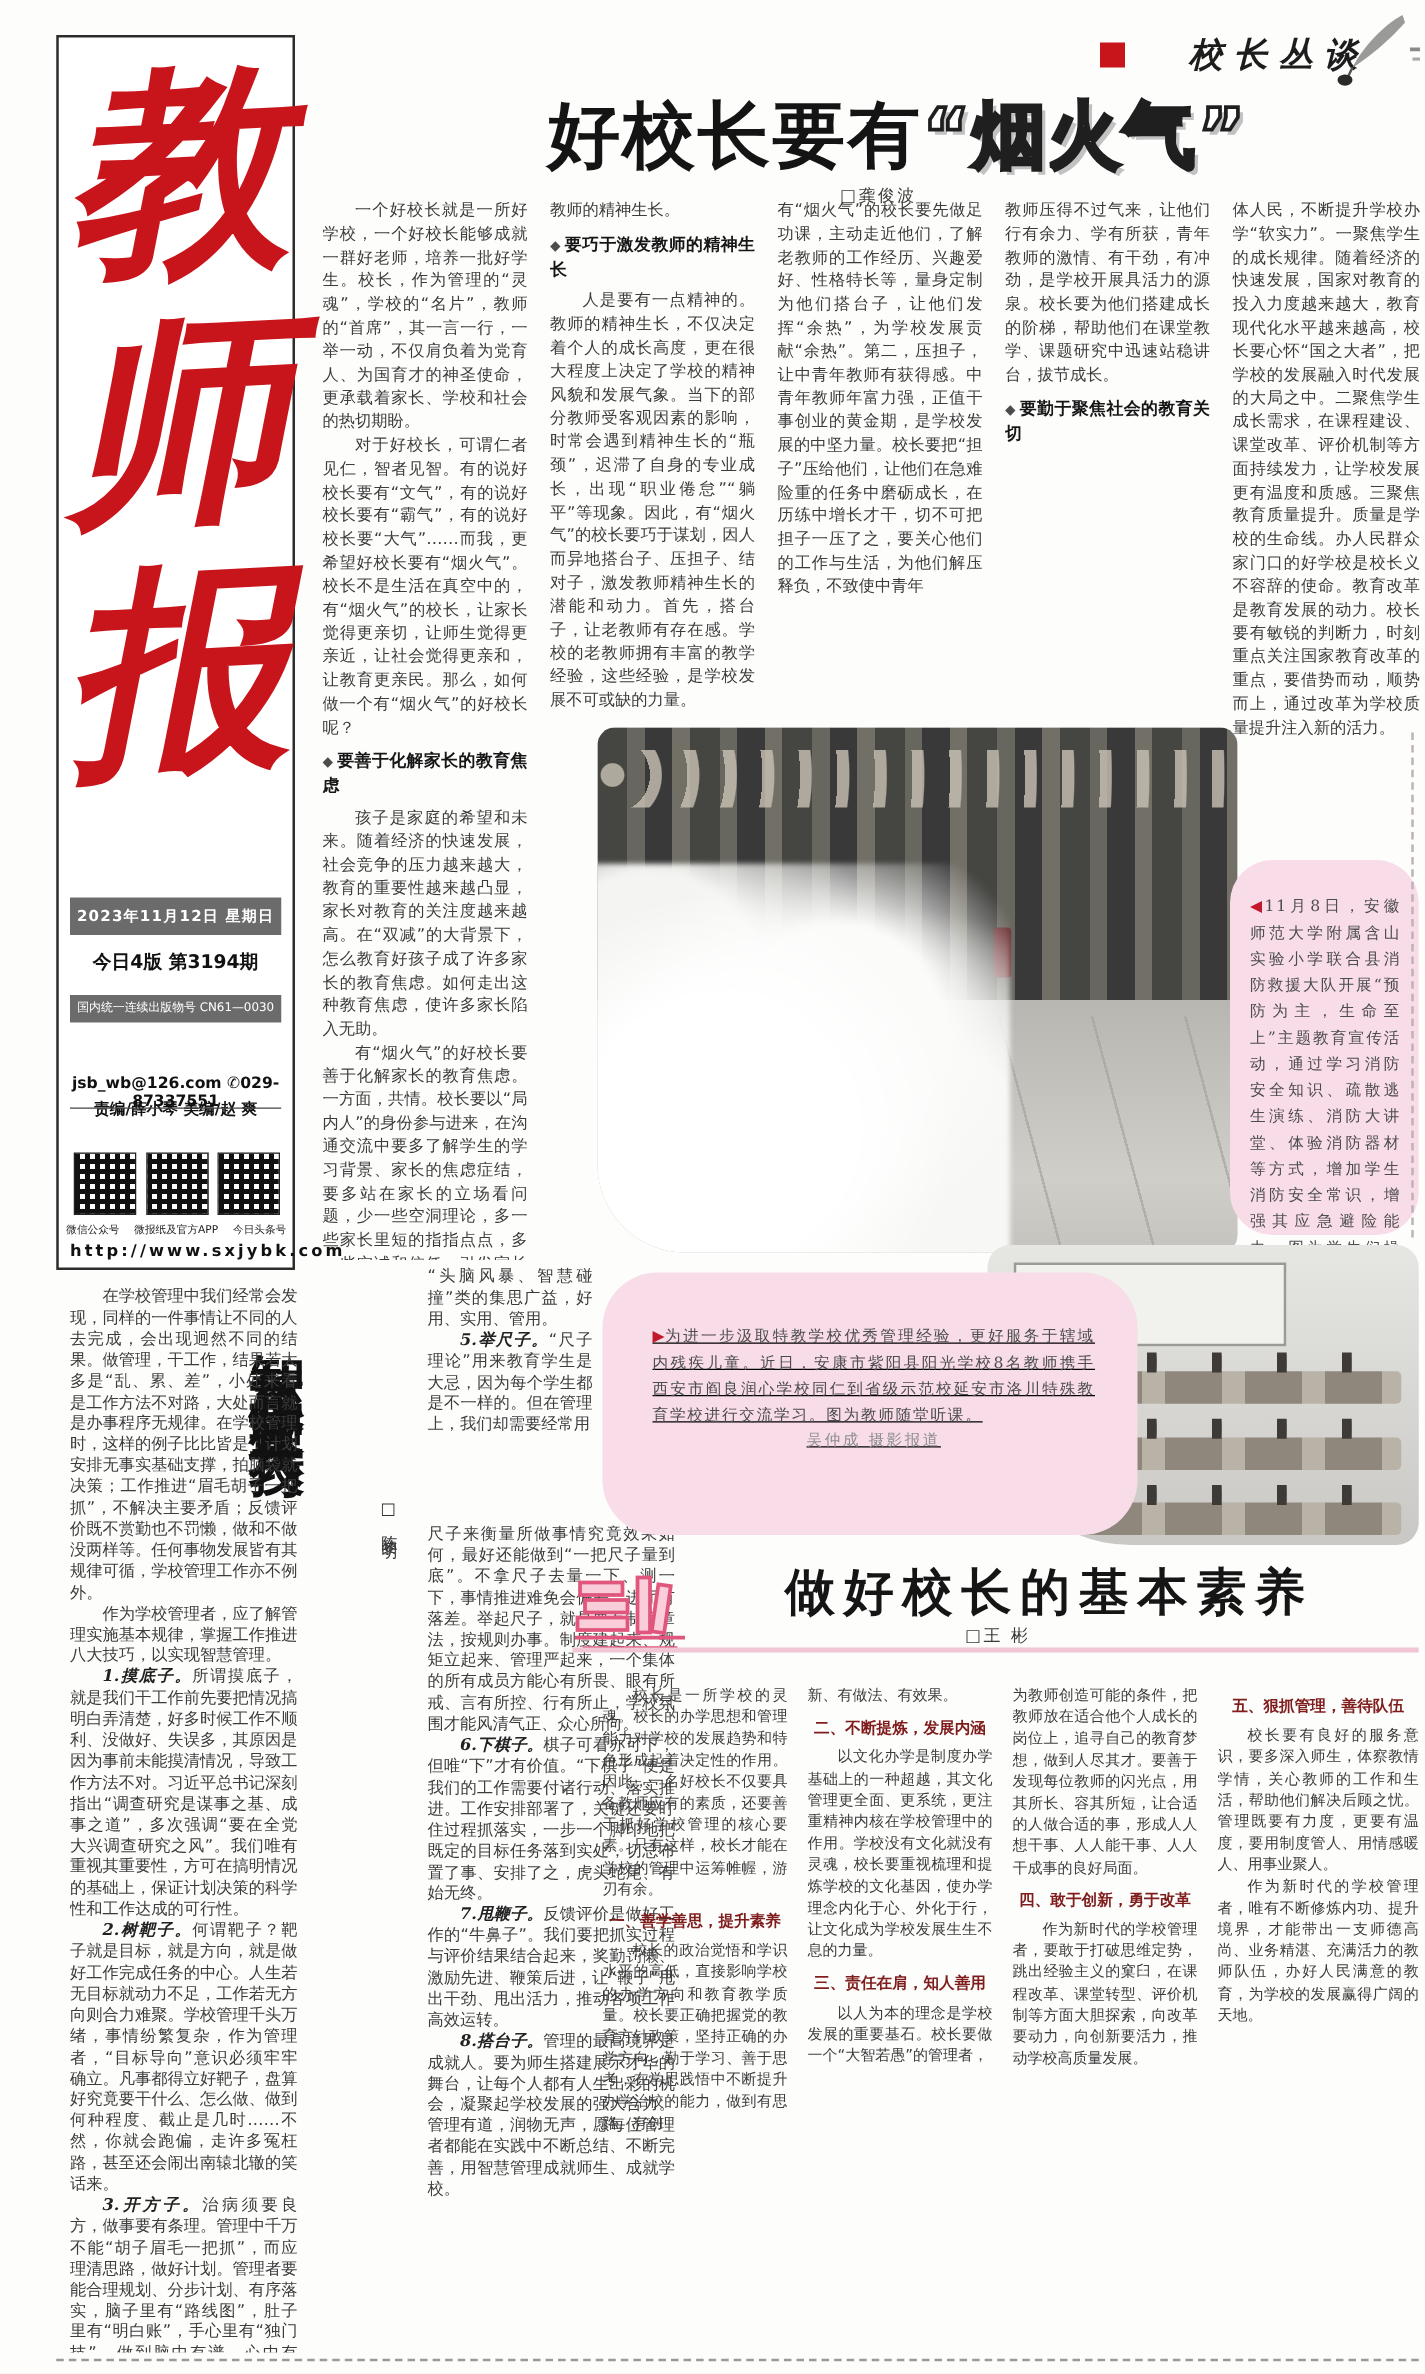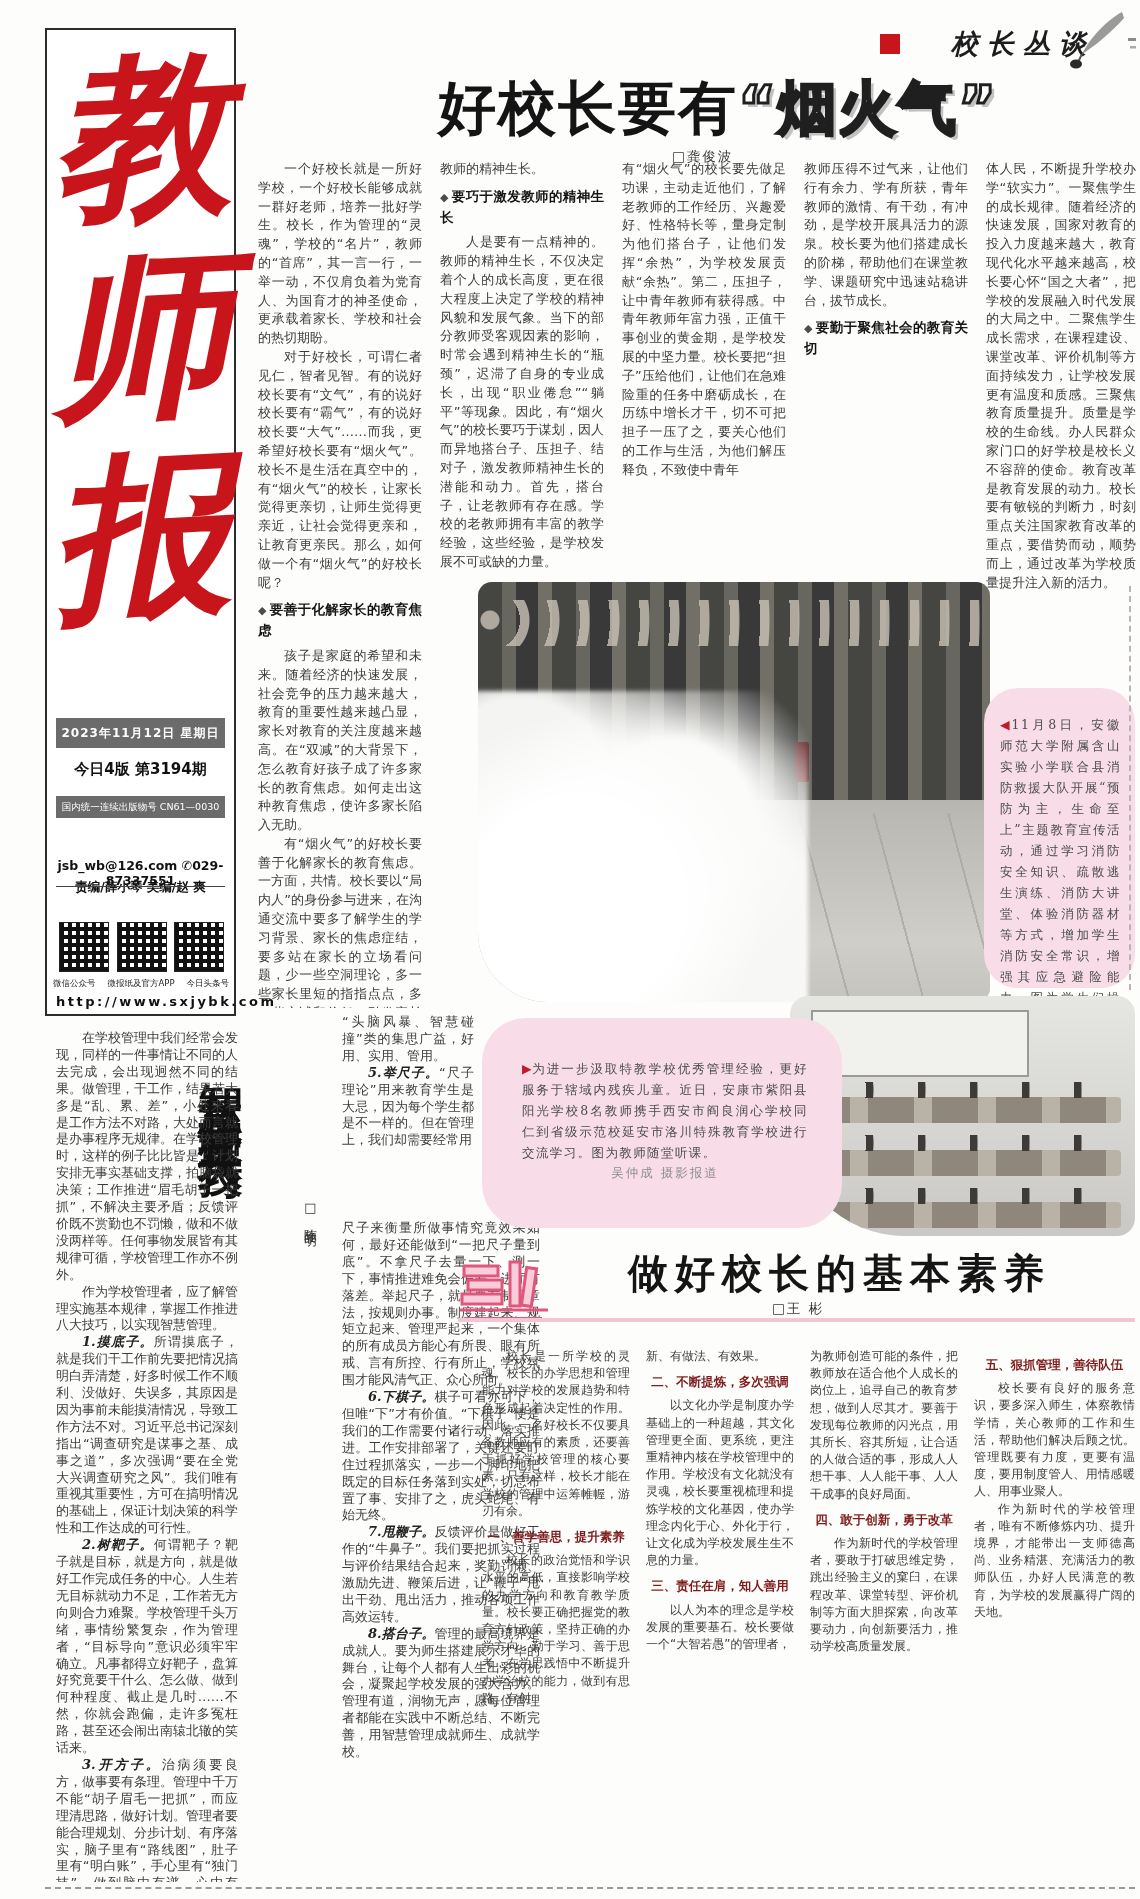--- a/index.html
+++ b/index.html
@@ -183,21 +183,21 @@
   <div class="photo2">
     <div class="ph2-board"></div>
     <div class="ph2-row" style="top:42%;"></div>
     <div class="ph2-heads" style="top:36%;"></div>
     <div class="ph2-row" style="top:64%;"></div>
     <div class="ph2-heads" style="top:58%;"></div>
     <div class="ph2-row" style="top:86%;"></div>
     <div class="ph2-heads" style="top:80%;"></div>
   </div>
 
-  <div class="pinkbox" style="left:482px;top:1018px;width:360px;height:210px;padding:40px 34px 0 40px;border-radius:44px;z-index:3;">
+  <div class="pinkbox" style="left:482px;top:1018px;width:428px;height:210px;padding:40px 34px 0 40px;border-radius:44px;z-index:3;text-decoration:underline;">
     <div class="cap">
       <span class="mark">▶</span><span>为进一步汲取特教学校优秀管理经验，更好服务于辖域内残疾儿童。近日，安康市紫阳县阳光学校8名教师携手西安市阎良润心学校同仁到省级示范校延安市洛川特殊教育学校进行交流学习。图为教师随堂听课。</span>
     </div>
     <div class="credit" style="text-align:center;margin-top:2px;">吴仲成  摄影报道</div>
   </div>
 
   <div class="vtitle">智慧校长学校管理八大技巧</div>
   <div class="vbyline">□陈黎明</div>
   <div class="col s-col" style="left:56px;top:1030px;width:182px;height:852px;">
       <p class="bp">在学校管理中我们经常会发现，同样的一件事情让不同的人去完成，会出现迥然不同的结果。做管理，干工作，结果若大多是“乱、累、差”，小处来看是工作方法不对路，大处而言就是办事程序无规律。在学校管理时，这样的例子比比皆是：计划安排无事实基础支撑，拍脑袋就决策；工作推进“眉毛胡子一把抓”，不解决主要矛盾；反馈评价既不赏勤也不罚懒，做和不做没两样等。任何事物发展皆有其规律可循，学校管理工作亦不例外。</p>
@@ -232,21 +232,21 @@
   <div class="q-head">做好校长的基本素养</div>
   <div class="byline" style="left:772px;top:1300px;">□王  彬</div>
   <div class="q-rule"></div>
   <div class="col q-col" style="left:482px;top:1348px;width:148px;height:534px;">
       <p class="bp">校长是一所学校的灵魂。校长的办学思想和管理能力对学校的发展趋势和特色形成起着决定性的作用。因此，一名好校长不仅要具备教师应有的素质，还要善于抓好学校管理的核心要素。只有这样，校长才能在学校的管理中运筹帷幄，游刃有余。</p>
       <div class="sechc">一、善学善思，提升素养</div>
       <p class="bp">校长的政治觉悟和学识水平的高低，直接影响学校的办学方向和教育教学质量。校长要正确把握党的教育方针政策，坚持正确的办学方向，勤于学习、善于思考，在学思践悟中不断提升办学治校的能力，做到有思路、有创</p>
     </div>
   <div class="col q-col" style="left:646px;top:1348px;width:148px;height:534px;">
       <p class="bp ni">新、有做法、有效果。</p>
-      <div class="sechc">二、不断提炼，多次强调</div>
+      <div class="sechc">二、不断提炼，发展内涵</div>
       <p class="bp">以文化办学是制度办学基础上的一种超越，其文化管理更全面、更系统，更注重精神内核在学校管理中的作用。学校没有文化就没有灵魂，校长要重视梳理和提炼学校的文化基因，使办学理念内化于心、外化于行，让文化成为学校发展生生不息的力量。</p>
       <div class="sechc">三、责任在肩，知人善用</div>
       <p class="bp">以人为本的理念是学校发展的重要基石。校长要做一个“大智若愚”的管理者，</p>
     </div>
   <div class="col q-col" style="left:810px;top:1348px;width:148px;height:534px;">
       <p class="bp ni">为教师创造可能的条件，把教师放在适合他个人成长的岗位上，追寻自己的教育梦想，做到人尽其才。要善于发现每位教师的闪光点，用其所长、容其所短，让合适的人做合适的事，形成人人想干事、人人能干事、人人干成事的良好局面。</p>
       <div class="sechc">四、敢于创新，勇于改革</div>
       <p class="bp">作为新时代的学校管理者，要敢于打破思维定势，跳出经验主义的窠臼，在课程改革、课堂转型、评价机制等方面大胆探索，向改革要动力，向创新要活力，推动学校高质量发展。</p>
     </div>
   <div class="col q-col" style="left:974px;top:1348px;width:161px;height:534px;">

